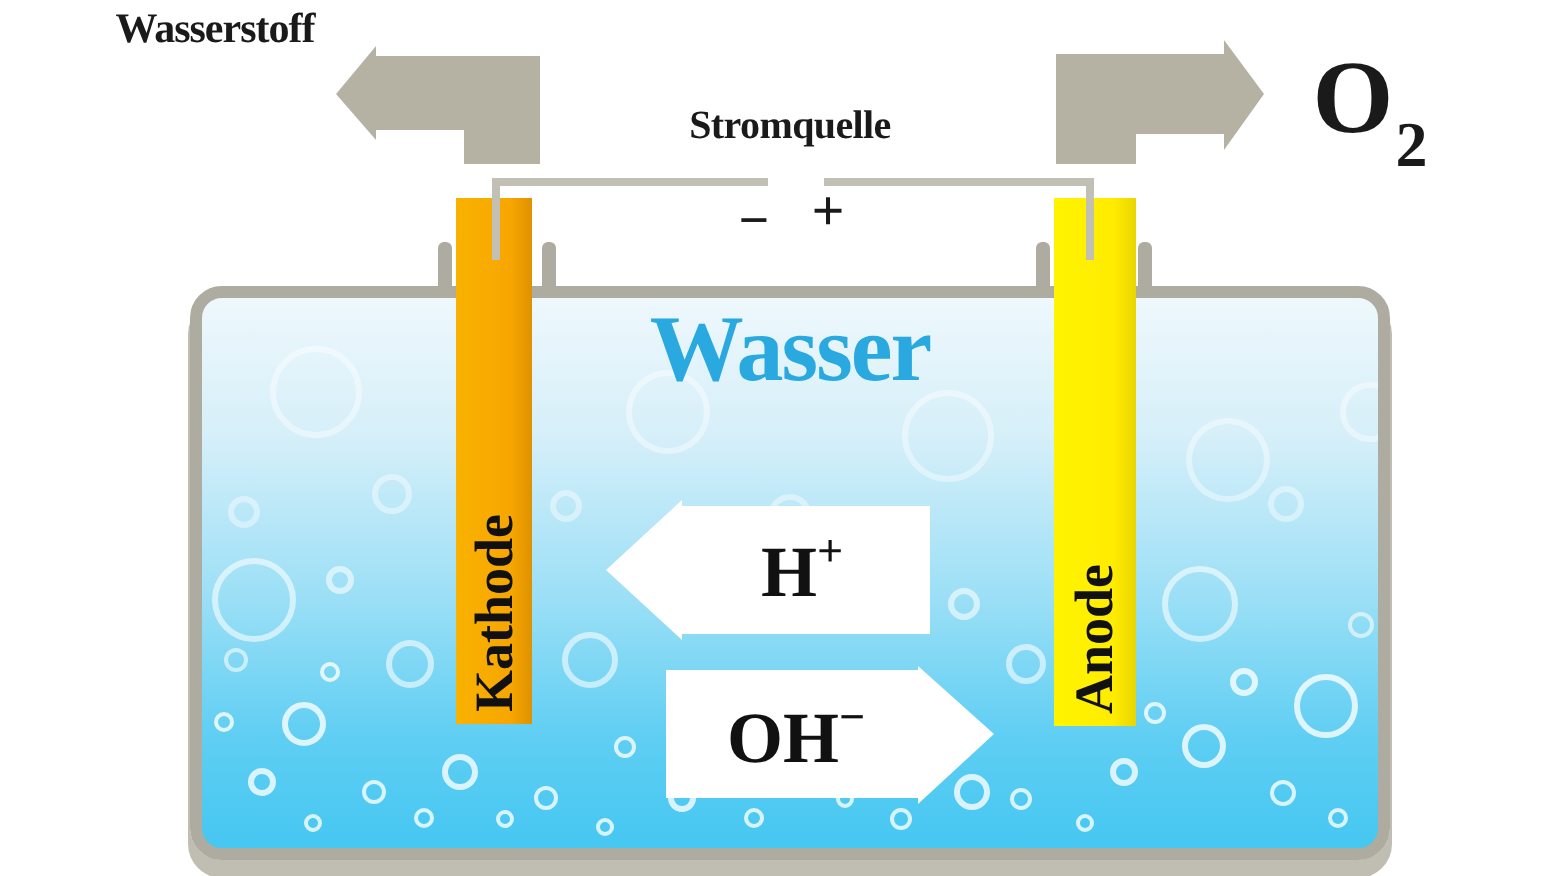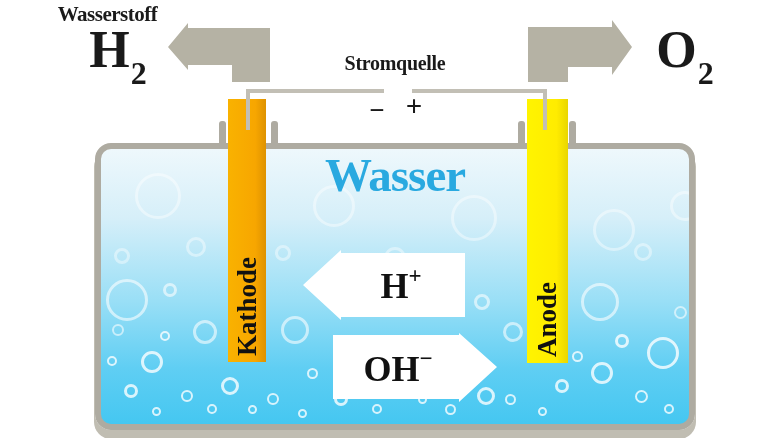--- a/index.html
+++ b/index.html
@@ -51,21 +51,20 @@
     clip-path:polygon(164px 34px,126px 0px,126px 2px,0px 2px,0px 66px,126px 66px,126px 69px);}
   .ion-text{font-size:36px;font-weight:bold;color:#111;line-height:1;}
   .ion-text sup{font-size:23px;position:relative;top:-2px;}
 </style>
 </head>
 <body>
 
 <div id="stage">
 
   <div class="abs gas-name" style="left:20px;top:2px;width:175px;">Wasserstoff</div>
-  <div class="abs gas-formula" style="left:55px;top:24px;width:125px;"><span>H</span><sub>2</sub></div>
   <div id="arrow-left" class="abs gray-arrow"></div>
 
   <div class="abs gas-formula" style="left:622px;top:24px;width:125px;"><span>O</span><sub>2</sub></div>
   <div id="arrow-right" class="abs gray-arrow"></div>
 
   <div class="abs src-label" style="left:300px;top:52px;width:190px;">Stromquelle</div>
   <div class="abs wire" style="left:246px;top:89px;width:4px;height:41px;z-index:6;"></div>
   <div class="abs wire" style="left:246px;top:89px;width:138px;height:4px;"></div>
   <div class="abs wire" style="left:412px;top:89px;width:133px;height:4px;"></div>
   <div class="abs wire" style="left:543px;top:89px;width:4px;height:41px;z-index:6;"></div>

